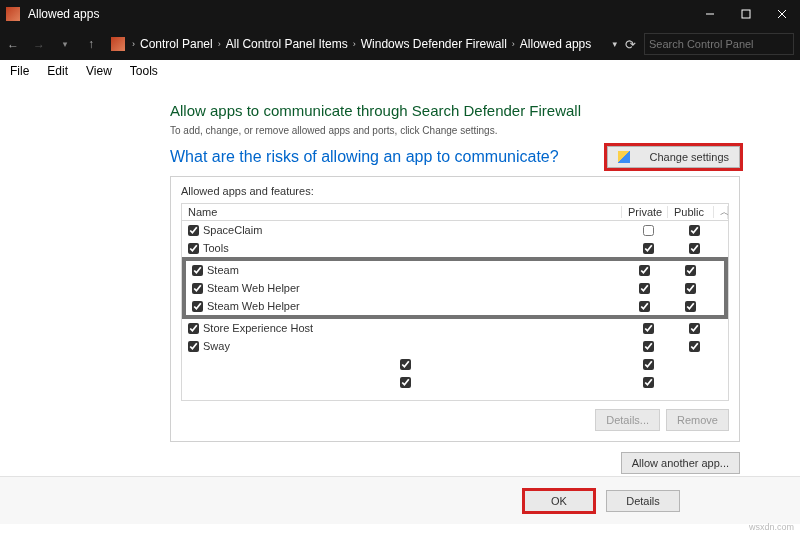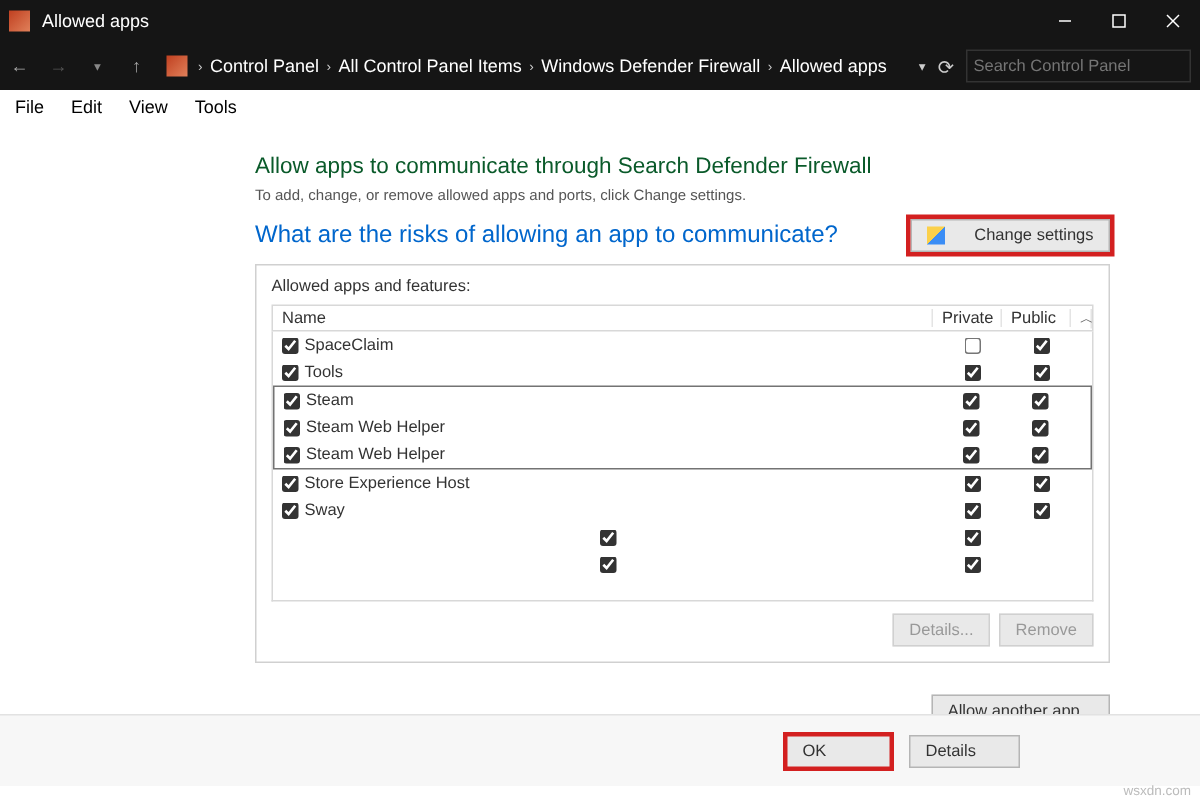--- a/index.html
+++ b/index.html
@@ -46,27 +46,27 @@
 .groupbox { border: 1px solid #d0d0d0; padding: 8px 10px 10px; font-size: 11px; }
 .group-title { margin-bottom: 6px; color: #333; }
 .listhead, .listrow { display: grid; grid-template-columns: 1fr 46px 46px 14px; align-items: center; height: 18px; }
 .listhead { border: 1px solid #d8d8d8; font-size: 11px; color: #333; background: #fff; }
 .listhead > div { border-right: 1px solid #e4e4e4; padding-left: 6px; }
 .listbody { border: 1px solid #d8d8d8; border-top: 0; height: 180px; overflow-y: auto; overflow-x: hidden; position: relative; }
 .listrow > div { padding-left: 6px; font-size: 11px; color: #333; }
 .namecell { display: flex; align-items: center; gap: 4px; }
 .chk { width: 11px; height: 11px; accent-color: #333; }
 .center { display: flex; justify-content: center; align-items: center; }
-.group-hl { border: 1px solid #737373; }
+.group-hl { border: 4px solid #737373; }
 .bottom-btns { display: flex; justify-content: flex-end; gap: 6px; margin-top: 8px; }
-.allow-row { display: flex; justify-content: flex-end; margin-top: 21px; }
+.allow-row { display: flex; justify-content: flex-end; margin-top: 10px; }
 
 
 .dlg-footer { position: absolute; left: 0; right: 0; bottom: 10px; height: 48px; border-top: 1px solid #e2e2e2; background: #f7f7f7; display: flex; justify-content: flex-end; align-items: center; padding: 0 120px 0 0; gap: 10px; }
-.dlg-footer .btn { min-width: 74px; text-align: left; }
+.dlg-footer .btn { min-width: 74px; text-align: center; }
 .watermark { position: absolute; right: 6px; bottom: 2px; font-size: 9px; color: #bbb; }
 
 
 .listhead .sorticon { font-size: 9px; color: #666; }
 </style>
 </head>
 <body>
 
 <div class="titlebar">
   <div class="tb-icon"></div>

